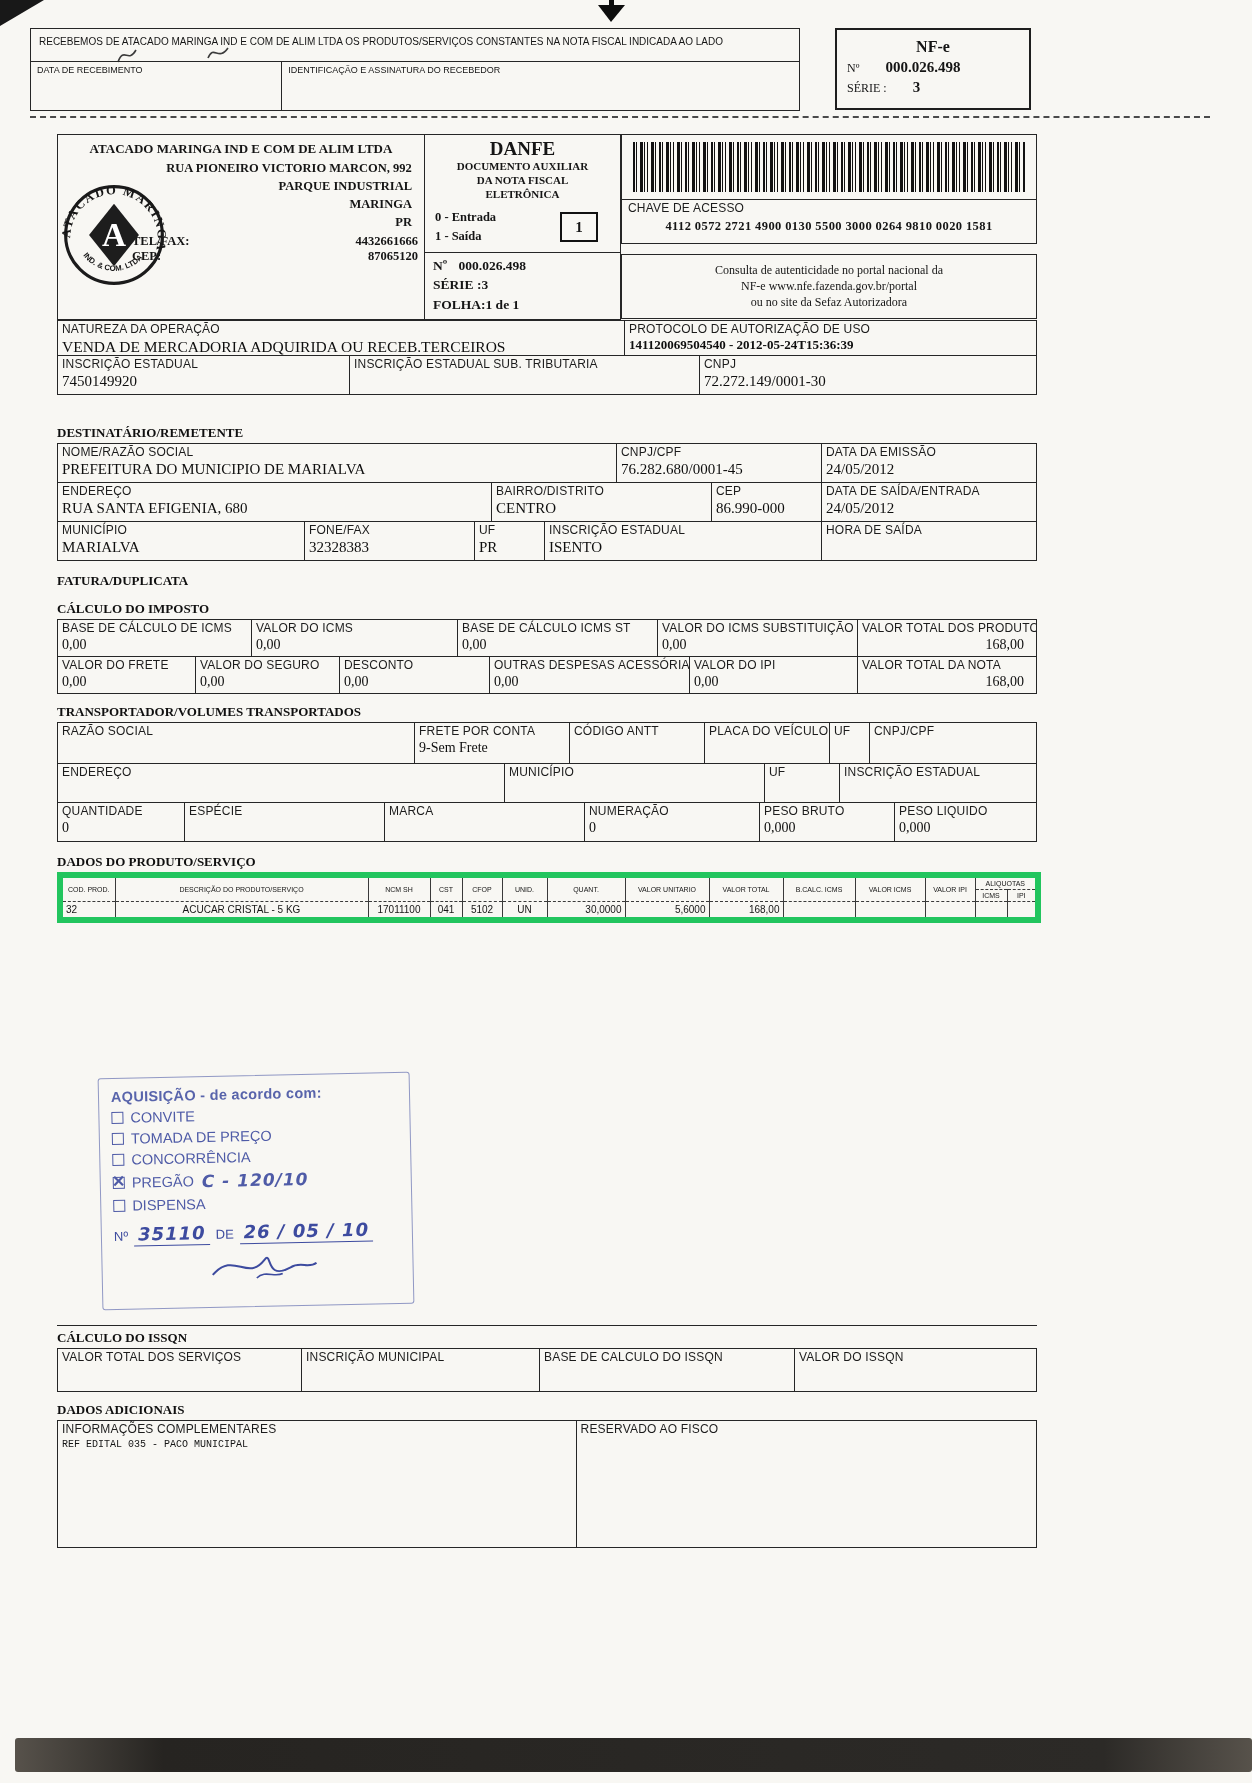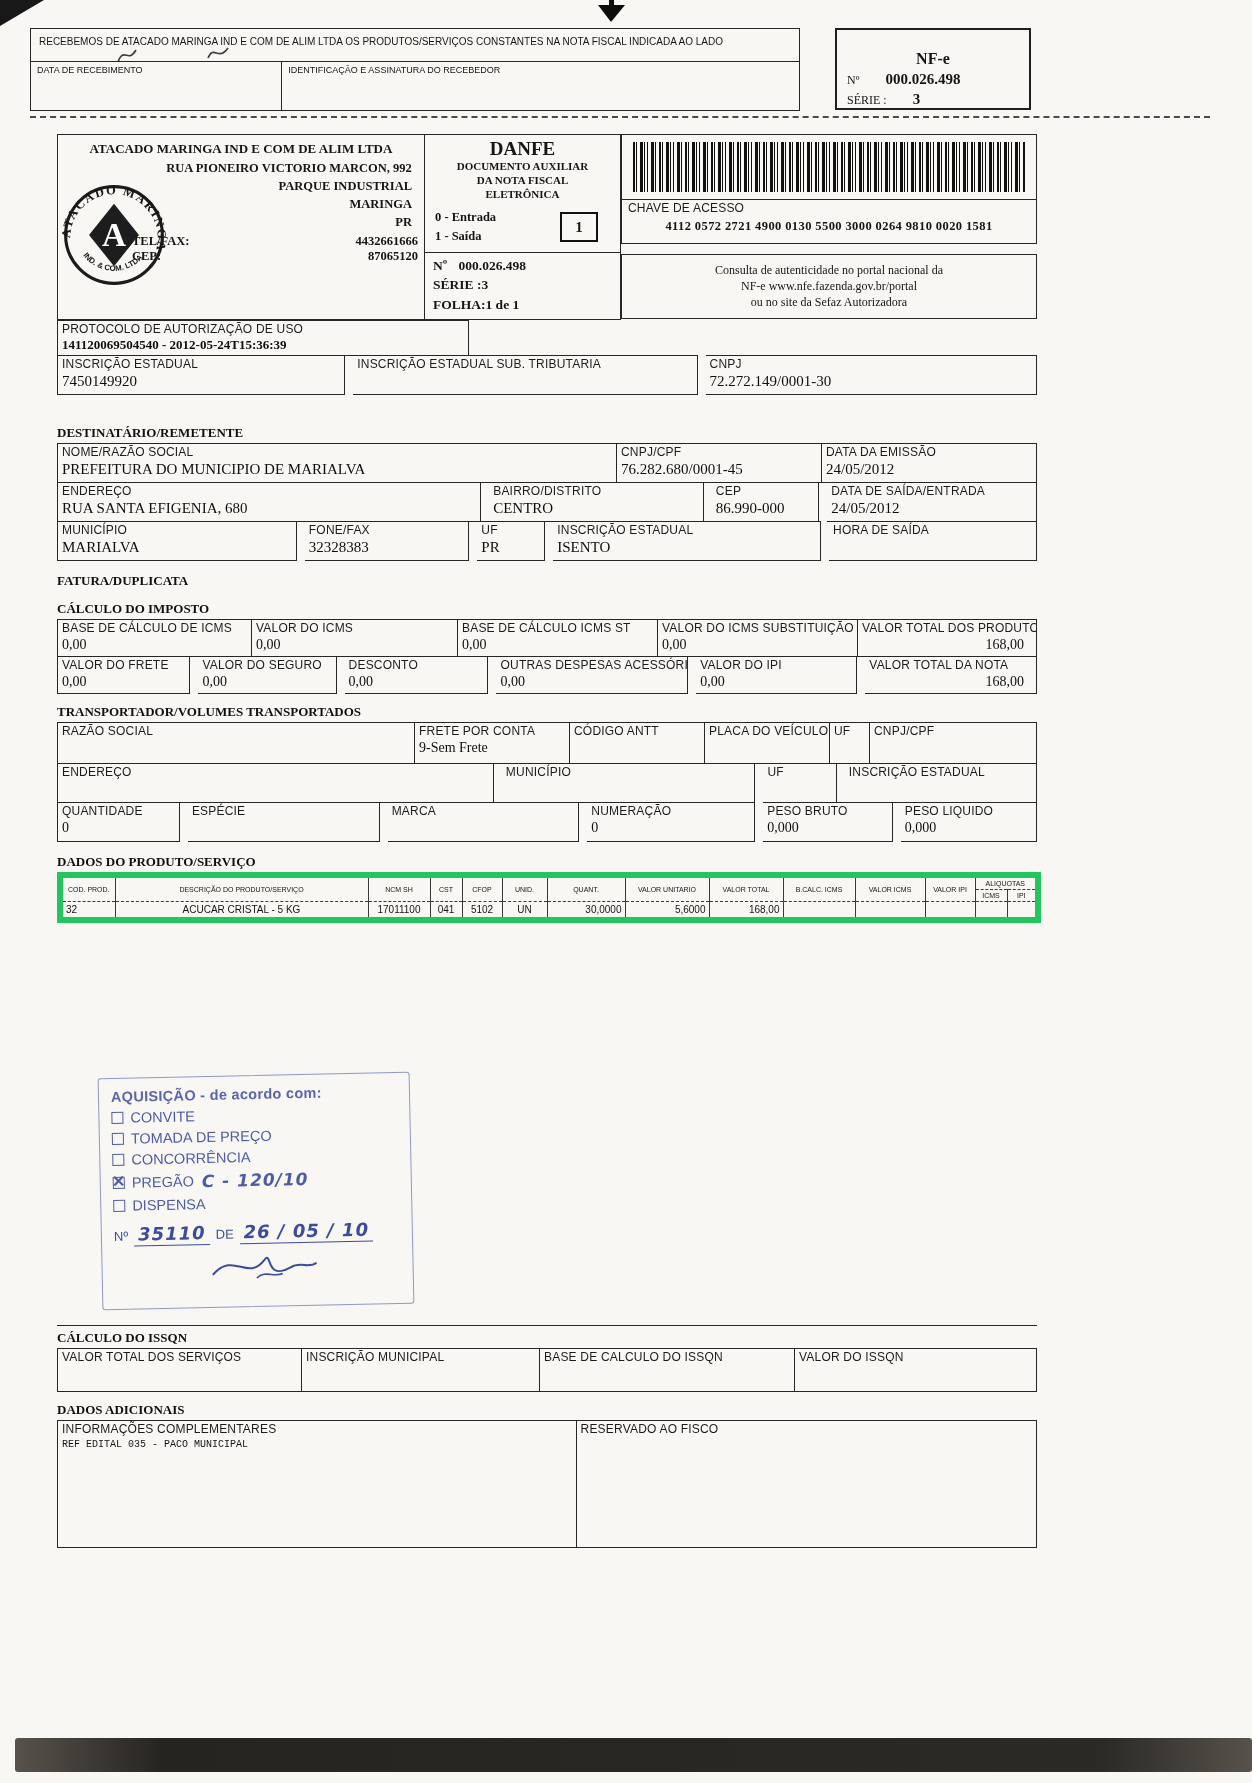--- a/index.html
+++ b/index.html
@@ -2,39 +2,39 @@
 <html><head>
 <meta charset="utf-8">
 <style>
   * { margin:0; padding:0; box-sizing:border-box; }
   html,body { width:1252px; }
   body { height:1783px; position:relative; background:#eceae5; font-family:"Liberation Sans",sans-serif; color:#151515; }
   .page { position:absolute; inset:0; background:#f8f7f3; overflow:hidden; }
 
   
   .frow { display:flex; }
-  .frow + .frow { margin-top:-1px;gap:8px; }
+  .frow + .frow { margin-top:-1px; }
   .fbox { border:1px solid #262626; padding:2px 4px 1px; overflow:hidden; background:transparent; }
   .frow .fbox + .fbox { border-left:none; }
   .lbl { font-size:12px; letter-spacing:.2px; color:#1c1c1c; line-height:1.15; white-space:nowrap; }
   .val { font-family:"Liberation Serif",serif; font-size:15px; line-height:1.25; color:#0e0e0e; }
   .val.sm { font-size:14px; }
   .val.center { text-align:left; }
   .val.right { text-align:right; padding-right:8px; }
   .val.bold { font-weight:bold; }.h36{height:36px}.h38{height:38px}.h40{height:40px}.h42{height:42px}.h44{height:44px}.h128{height:128px}
   .sect { font-family:"Liberation Serif",serif; font-weight:bold; font-size:13px; color:#101010; margin-bottom:2px; }
 
   
   .stub { position:absolute; left:30px; top:28px; width:770px; border:1px solid #262626; }
   .stub-statement { font-size:10px; padding:7px 8px 5px; border-bottom:1px solid #262626; height:33px; white-space:nowrap; overflow:hidden; }
   .stub-cells { display:flex; height:48px; }
   .stub-cell { padding:3px 6px; font-size:9px; }
   .stub-cell.c1 { width:252px; border-right:1px solid #262626; }
   .stub-cell.c2 { width:518px; }
-  .nfe-box { position:absolute; left:835px; top:28px; width:196px; height:82px; border:2px solid #1e1e1e; padding:20px 10px; font-family:"Liberation Serif",serif; }
+  .nfe-box { position:absolute; left:835px; top:28px; width:196px; height:82px; border:2px solid #1e1e1e; padding:8px 10px; font-family:"Liberation Serif",serif; }
   .nfe-title { text-align:center; font-weight:bold; font-size:16px; }
   .nfe-line { display:flex; gap:26px; font-size:12px; margin-top:3px; align-items:baseline; }
   .nfe-line .big { font-weight:bold; font-size:15px; }
   .dash-sep { position:absolute; left:30px; top:116px; width:1180px; border-top:2px dashed #4a4a4a; }
 
   
   .content { position:absolute; left:57px; top:134px; width:980px; }
   .hdr { display:flex; height:186px; }
   .cell-emit { width:368px; border:1px solid #262626; position:relative; padding:6px 6px 4px; }
   .cell-danfe { width:196px; border:1px solid #262626; border-left:none; padding:3px 0 0; }
@@ -198,20 +198,24 @@
         <div class="keygap"></div>
         <div class="consbox">
           <div>Consulta de autenticidade no portal  nacional da</div>
           <div>NF-e www.nfe.fazenda.gov.br/portal</div>
           <div>ou no site da Sefaz Autorizadora</div>
         </div>
       </div>
     </div>
 
     <div class="frow h36">
+      <div class="fbox" style="width:568px">
+        <div class="lbl">NATUREZA DA OPERAÇÃO</div>
+        <div class="val" style="font-size:15.5px">VENDA DE MERCADORIA ADQUIRIDA OU RECEB.TERCEIROS</div>
+      </div>
       <div class="fbox" style="width:412px">
         <div class="lbl">PROTOCOLO DE AUTORIZAÇÃO DE USO</div>
         <div class="val bold center" style="font-size:13px">141120069504540 -    2012-05-24T15:36:39</div>
       </div>
     </div>
 
     <div class="frow h40">
       <div class="fbox" style="width:293px">
         <div class="lbl">INSCRIÇÃO ESTADUAL</div>
         <div class="val">7450149920</div>

